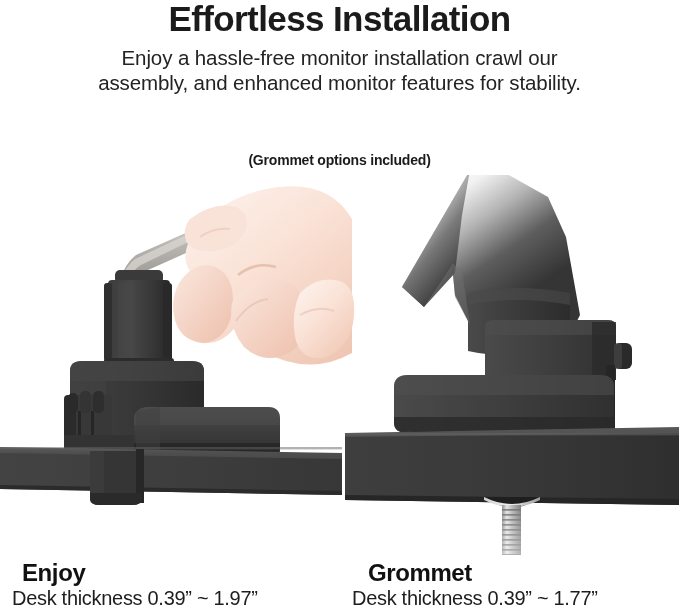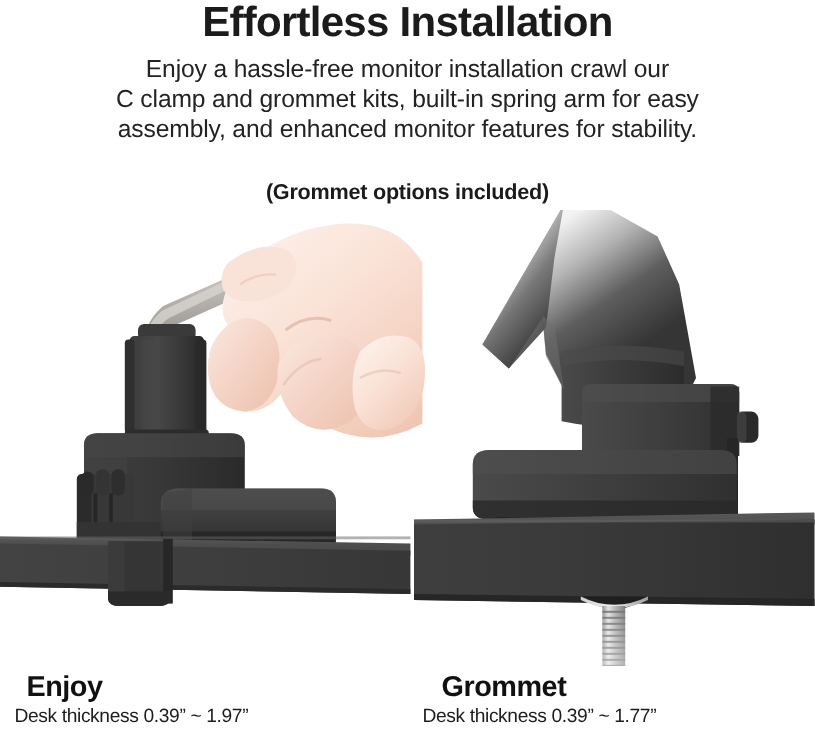--- a/index.html
+++ b/index.html
@@ -17,47 +17,46 @@
     color:#1b1b1b;
   }
   .body-copy{
     position:absolute;left:0;top:46px;width:679px;text-align:center;
     font-size:20.5px;font-weight:400;line-height:24.8px;color:#232323;
     letter-spacing:-0.1px;
   }
   .body-copy .ln{display:block;}
   .sub-note{
     position:absolute;left:0;top:149px;width:679px;text-align:center;
-    font-size:18px;font-weight:600;line-height:22px;color:#1b1b1b;
+    font-size:14px;font-weight:600;line-height:22px;color:#1b1b1b;
     letter-spacing:-0.2px;
   }
 
   
   #stage{position:absolute;left:0;top:175px;width:679px;height:380px;}
   #stage svg{display:block;width:679px;height:380px;}
 
   
   .caption{position:absolute;}
   .cap-title{font-size:24px;font-weight:700;letter-spacing:-0.4px;color:#111;line-height:26px;}
-  .cap-sub{font-size:16px;font-weight:400;letter-spacing:-0.3px;color:#1d1d1d;line-height:24px;}
+  .cap-sub{font-size:20px;font-weight:400;letter-spacing:-0.3px;color:#1d1d1d;line-height:24px;}
   #cap-clamp{left:12px;top:560px;}
   #cap-clamp .cap-title{margin-left:10px;}
   #cap-grommet{left:352px;top:560px;}
   #cap-grommet .cap-title{margin-left:16px;}
 </style>
 </head>
 <body>
 
 <div id="canvas">
 
   <div class="title">Effortless Installation</div>
 
   <div class="body-copy">
     <span class="ln">Enjoy a hassle-free monitor installation crawl our</span>
-    <span class="ln">C clamp and grommet kits, built-in spring arm for easy</span>
     <span class="ln">assembly, and enhanced monitor features for stability.</span>
   </div>
 
   <div class="sub-note">(Grommet options included)</div>
 
   <div id="stage">
     <svg viewBox="0 0 679 380" xmlns="http://www.w3.org/2000/svg" shape-rendering="geometricPrecision">
       <defs>
 
         <linearGradient id="deskLeftTop" x1="0" y1="0" x2="0" y2="1">

